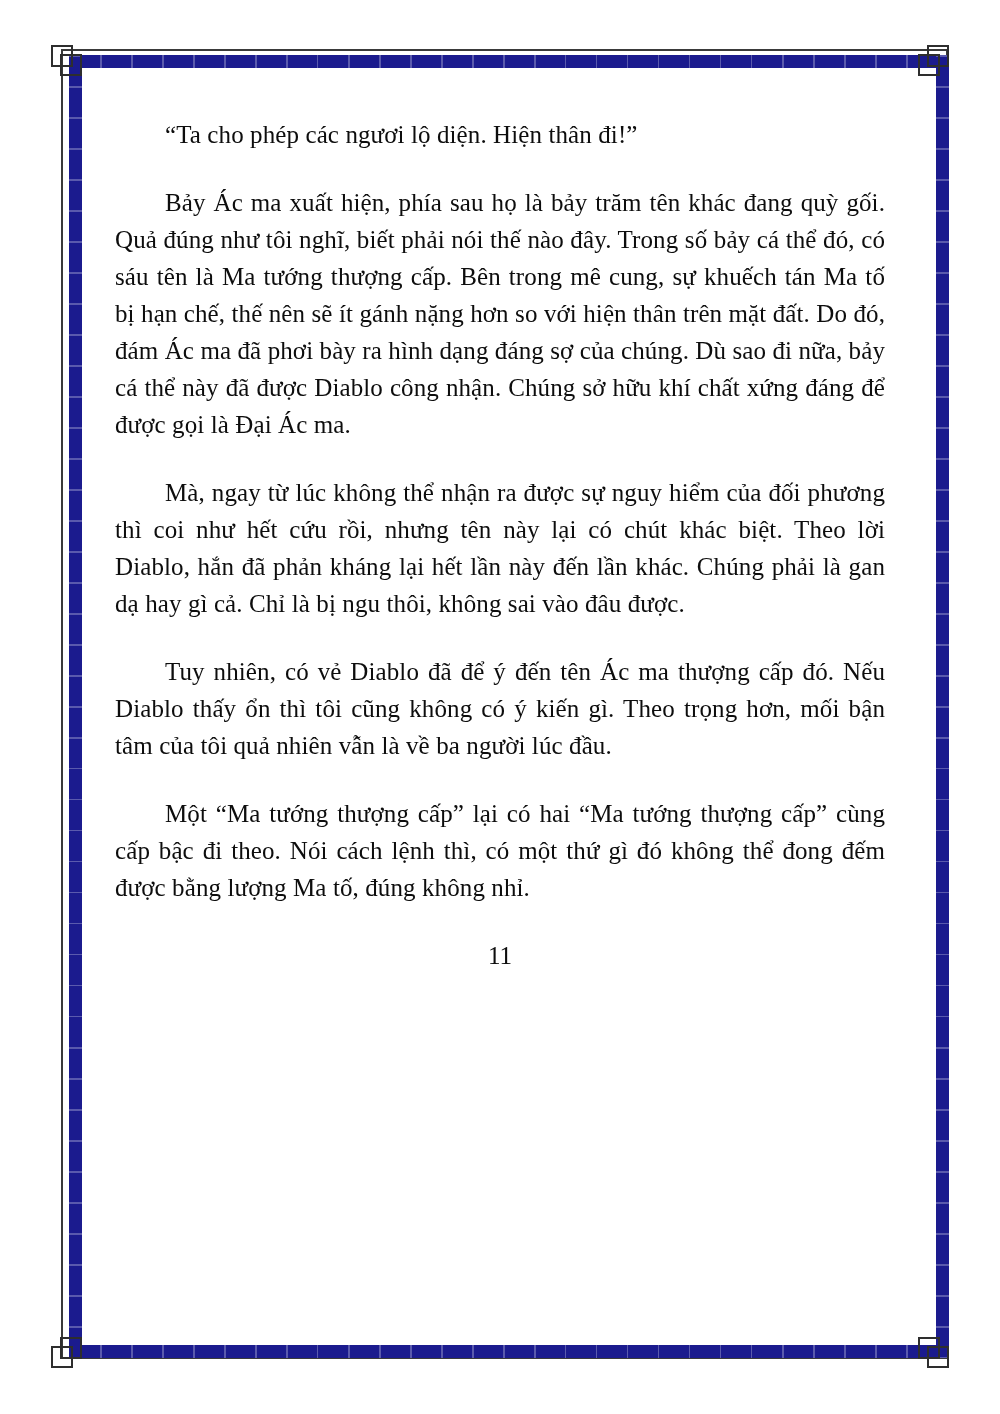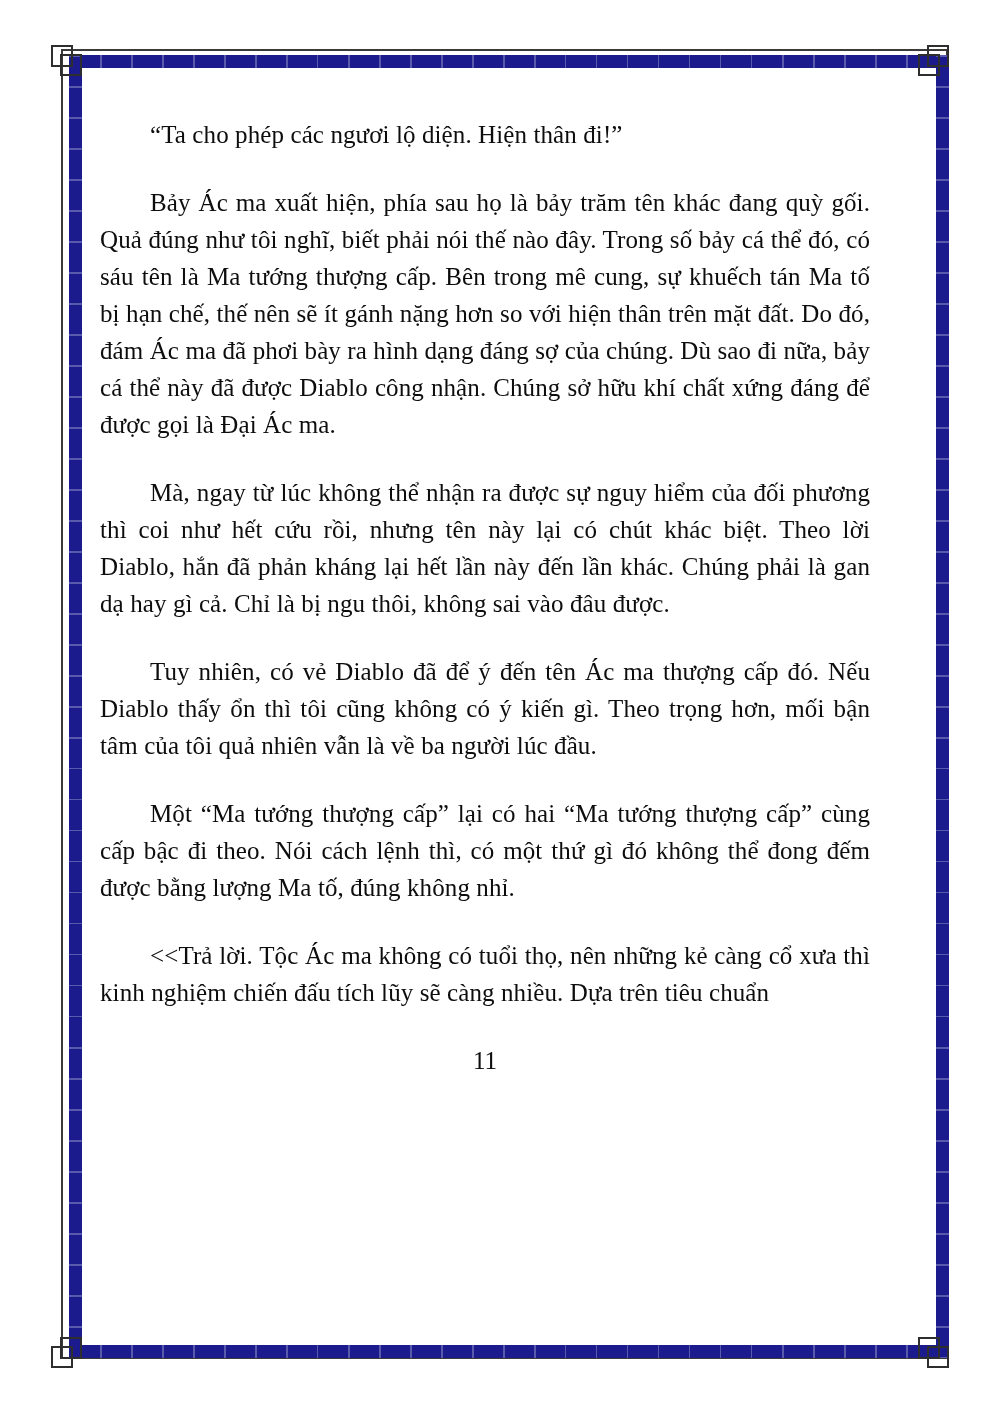--- a/index.html
+++ b/index.html
@@ -48,21 +48,21 @@
     position: absolute;
     width: 22px;
     height: 22px;
     border: 2px solid #2e2e2e;
     box-sizing: border-box;
     background: transparent;
   }
   
   .content {
     position: absolute;
-    left: 100px;
+    left: 115px;
     top: 66px;
     width: 770px;
   }
   .para {
     margin: 0 0 31px 0;
     font-size: 25px;
     line-height: 37px;
     text-align: justify;
     text-indent: 50px;
     letter-spacing: 0.1px;
@@ -100,17 +100,16 @@
 
   <div class="sq" style="left:918px; top:1337px;"></div>
   <div class="sq" style="left:927px; top:1346px;"></div>
 
   <div class="content">
     <p class="para para-first">“Ta cho phép các ngươi lộ diện. Hiện thân đi!”</p>
     <p class="para">Bảy Ác ma xuất hiện, phía sau họ là bảy trăm tên khác đang quỳ gối. Quả đúng như tôi nghĩ, biết phải nói thế nào đây. Trong số bảy cá thể đó, có sáu tên là Ma tướng thượng cấp. Bên trong mê cung, sự khuếch tán Ma tố bị hạn chế, thế nên sẽ ít gánh nặng hơn so với hiện thân trên mặt đất. Do đó, đám Ác ma đã phơi bày ra hình dạng đáng sợ của chúng. Dù sao đi nữa, bảy cá thể này đã được Diablo công nhận. Chúng sở hữu khí chất xứng đáng để được gọi là Đại Ác ma.</p>
     <p class="para">Mà, ngay từ lúc không thể nhận ra được sự nguy hiểm của đối phương thì coi như hết cứu rồi, nhưng tên này lại có chút khác biệt. Theo lời Diablo, hắn đã phản kháng lại hết lần này đến lần khác. Chúng phải là gan dạ hay gì cả. Chỉ là bị ngu thôi, không sai vào đâu được.</p>
     <p class="para">Tuy nhiên, có vẻ Diablo đã để ý đến tên Ác ma thượng cấp đó. Nếu Diablo thấy ổn thì tôi cũng không có ý kiến gì. Theo trọng hơn, mối bận tâm của tôi quả nhiên vẫn là về ba người lúc đầu.</p>
     <p class="para">Một “Ma tướng thượng cấp” lại có hai “Ma tướng thượng cấp” cùng cấp bậc đi theo. Nói cách lệnh thì, có một thứ gì đó không thể đong đếm được bằng lượng Ma tố, đúng không nhỉ.</p>
-    <p class="para">&lt;&lt;Trả lời. Tộc Ác ma không có tuổi thọ, nên những kẻ càng cổ xưa thì kinh nghiệm chiến đấu tích lũy sẽ càng nhiều. Dựa trên tiêu chuẩn</p>
     <div class="page-number">11</div>
   </div>
 
 </div>
 
 </body></html>

